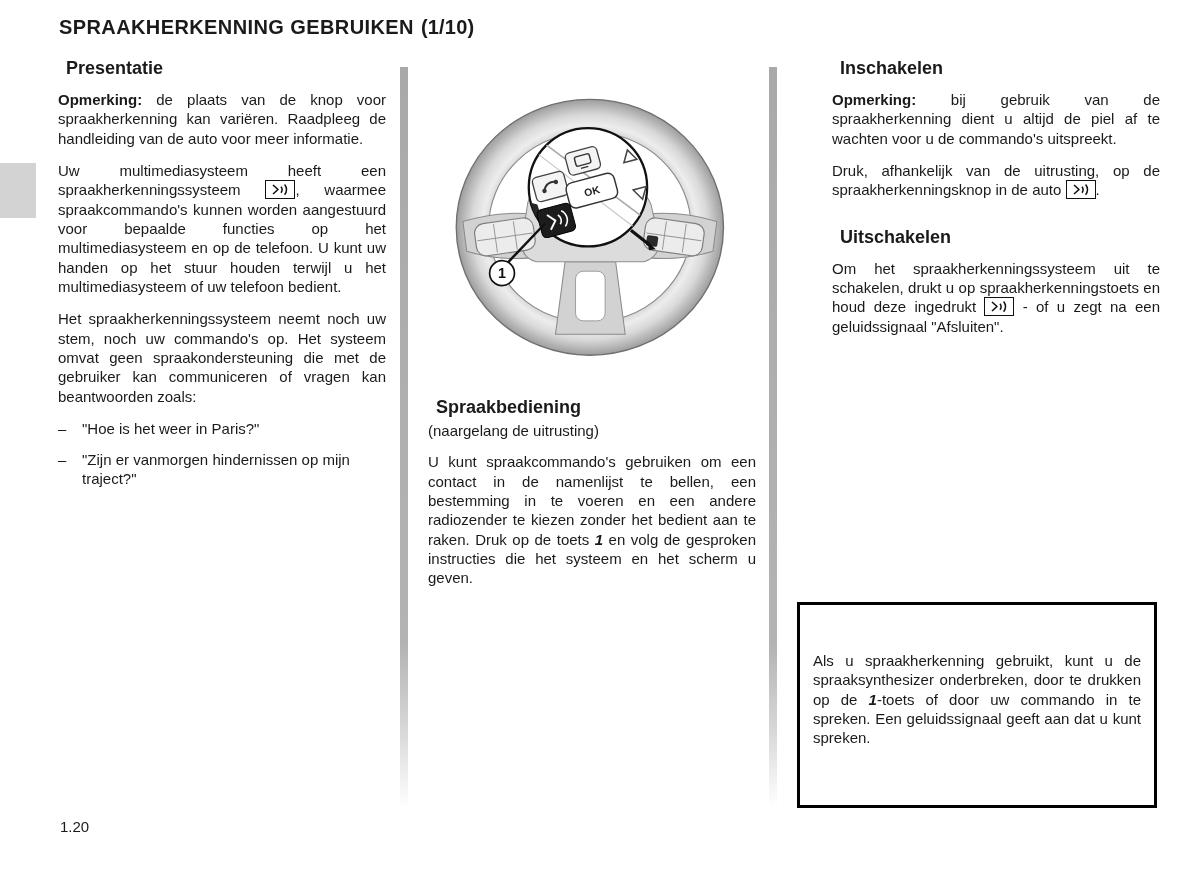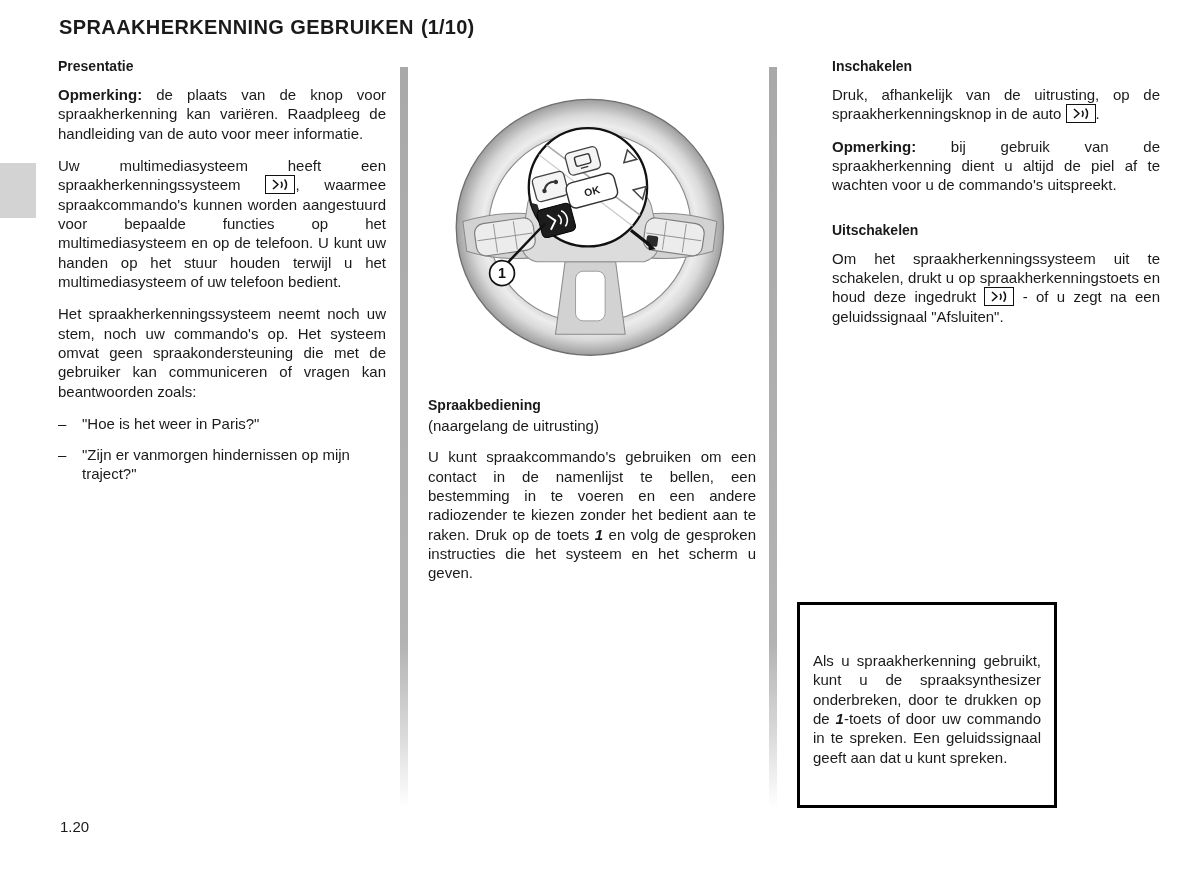--- a/index.html
+++ b/index.html
@@ -6,32 +6,32 @@
   .page{position:relative;width:1182px;height:875px;background:#ffffff;overflow:hidden;
         font-family:"Liberation Sans", sans-serif;color:#1a1a1a;}
   .title{position:absolute;left:59px;top:16px;font-weight:bold;font-size:20px;letter-spacing:.4px;white-space:nowrap;}
   .title .suffix{font-size:20px;margin-left:7px;letter-spacing:.2px;}
   .side-tab{position:absolute;left:0;top:163px;width:36px;height:55px;background:#d3d3d3;}
   .divider{position:absolute;top:67px;width:8px;height:740px;
            background:linear-gradient(to bottom, #a9a9a9 0%, #b3b3b3 78%, #d9d9d9 90%, rgba(217,217,217,0) 100%);}
   .divider.d1{left:400px;} .divider.d2{left:769px;}
   .col{position:absolute;top:58px;width:328px;}
   .col-left{left:58px;} .col-mid{left:428px;} .col-right{left:832px;}
-  h2{font-size:14px;margin:0 0 11px 0;font-weight:bold;}
+  h2{font-size:18px;margin:0 0 11px 8px;font-weight:bold;}
   p{font-size:15px;line-height:1.29;text-align:justify;margin:0 0 13px 0;}
   .subhead{font-size:15px;margin:-8px 0 12px 0;text-align:left;}
   .bold{font-weight:bold;}
   .key{font-weight:bold;font-style:italic;}
   ul.dashlist{list-style:none;margin:2px 0 0 0;padding:0;font-size:15px;line-height:1.29;}
   ul.dashlist li{display:flex;margin:0 0 11px 0;}
   ul.dashlist .dash{width:24px;flex:0 0 24px;}
   .vr-box{display:inline-block;border:1px solid #111;padding:0 2px;height:17px;line-height:15px;
           vertical-align:-4px;background:#fff;}
   .vr-box svg{display:block;margin-top:1px;}
-  .info-box{position:absolute;left:797px;top:602px;width:260px;height:206px;box-sizing:border-box;
+  .info-box{position:absolute;left:797px;top:602px;width:360px;height:206px;box-sizing:border-box;
             border:3px solid #000;padding:46px 13px 0 13px;}
   .info-box p{margin:0;}
   .page-number{position:absolute;left:60px;top:818px;font-size:15px;}
   .illustration{margin:22px 0 0 12px;}
 </style>
 </head>
 <body>
 
 <div class="page">
 
@@ -142,26 +142,26 @@
       <polygon points="217,168 226,177 219,178" fill="#111"></polygon>
     </svg>
 
     <h2 style="margin-top:26px;">Spraakbediening</h2>
     <p class="subhead">(naargelang de uitrusting)</p>
     <p><span>U kunt spraakcommando's gebruiken om een contact in de namenlijst te bellen, een bestemming in te voeren en een andere radiozender te kiezen zonder het bedient aan te raken. Druk op de toets </span><span class="key">1</span><span> en volg de gesproken instructies die het systeem en het scherm u geven.</span></p>
   </div>
 
   <div class="col col-right">
     <h2>Inschakelen</h2>
+    <p><span class="bold">Opmerking:</span><span> bij gebruik van de spraakherkenning dient u altijd de piel af te wachten voor u de commando's uitspreekt.</span></p>
     <p><span>Druk, afhankelijk van de uitrusting, op de spraakherkenningsknop in de auto </span><span class="vr-box"><svg width="24" height="15" viewBox="0 0 24 15">
             <path d="M5,3 L10,7.5 L5,12" fill="none" stroke="#111" stroke-width="1.6" stroke-linejoin="round"></path>
             <path d="M13,4.7 a5,5 0 0 1 0,6" fill="none" stroke="#111" stroke-width="1.5"></path>
             <path d="M16.6,2.4 a8,8 0 0 1 0,10.4" fill="none" stroke="#111" stroke-width="1.5"></path>
           </svg></span><span>.</span></p>
-    <p><span class="bold">Opmerking:</span><span> bij gebruik van de spraakherkenning dient u altijd de piel af te wachten voor u de commando's uitspreekt.</span></p>
 
     <h2 style="margin-top:27px;">Uitschakelen</h2>
     <p><span>Om het spraakherkenningssysteem uit te schakelen, drukt u op spraakherkenningstoets en houd deze ingedrukt </span><span class="vr-box"><svg width="24" height="15" viewBox="0 0 24 15">
             <path d="M5,3 L10,7.5 L5,12" fill="none" stroke="#111" stroke-width="1.6" stroke-linejoin="round"></path>
             <path d="M13,4.7 a5,5 0 0 1 0,6" fill="none" stroke="#111" stroke-width="1.5"></path>
             <path d="M16.6,2.4 a8,8 0 0 1 0,10.4" fill="none" stroke="#111" stroke-width="1.5"></path>
           </svg></span><span> - of u zegt na een geluidssignaal "Afsluiten".</span></p>
   </div>
 
   <div class="info-box">

